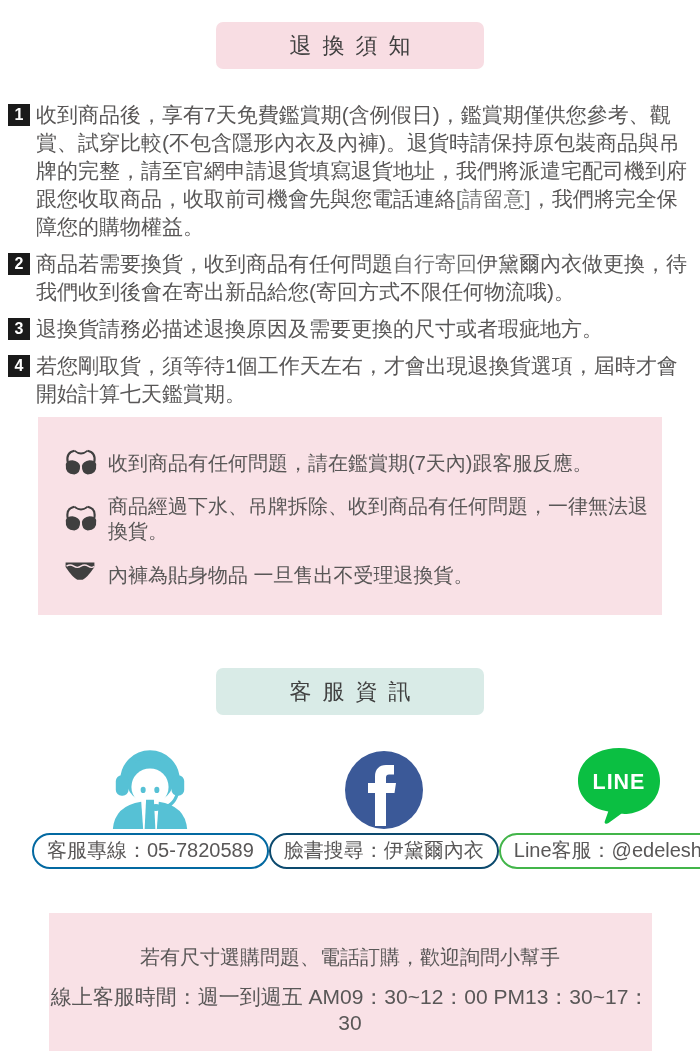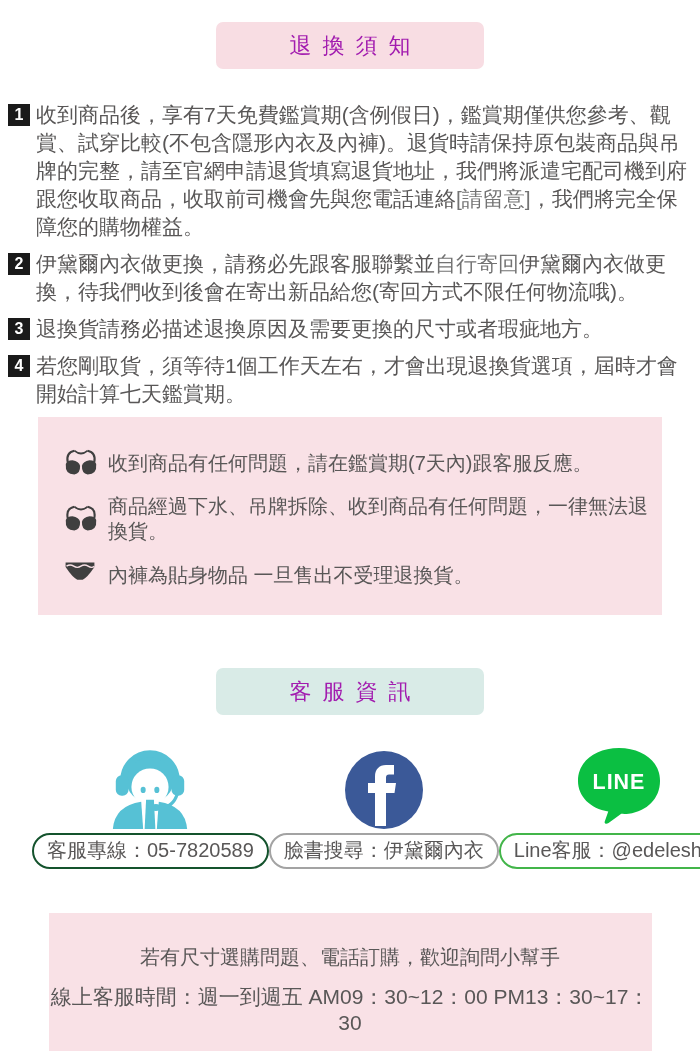--- a/index.html
+++ b/index.html
@@ -13,21 +13,21 @@
   }
   .banner {
     width: 268px;
     margin: 16px auto;
     text-align: center;
     border-radius: 7px;
     font-size: 22px;
     letter-spacing: 11px;
     text-indent: 11px;
     padding: 9px 0 8px;
-    color: #a21caf;
+    color: #404040;
   }
   .banner-pink { background: #f8dde3; margin-top: 22px; }
   .banner-teal { background: #d9ebe7; margin-top: 53px; }
 
   .notice-list { margin: 32px 6px 0 8px; list-style: none; }
   .notice-item {
     display: flex;
     align-items: flex-start;
     font-size: 21px;
     line-height: 28px;
@@ -82,22 +82,22 @@
     margin-bottom: 4px;
     text-decoration: underline;
   }
   .pill {
     border-radius: 18px;
     padding: 2px 13px 3px;
     font-size: 20px;
     white-space: nowrap;
     background: #ffffff;
   }
-  .pill-teal  { border: 2px solid #14532d; }
-  .pill-gray  { border: 2px solid #a3a3a3; }
+  .pill-teal  { border: 2px solid #0369a1; }
+  .pill-gray  { border: 2px solid #0c4a6e; }
   .pill-green { border: 2px solid #43b54a; }
 
   .helper-box {
     width: 603px;
     margin: 44px auto 0;
     background: #f9e1e6;
     text-align: center;
     padding: 31px 0 27px;
   }
   .helper-line1 { font-size: 20px; }
@@ -110,21 +110,21 @@
   <span>退換須知</span>
 </div>
 
 <ul class="notice-list">
   <li class="notice-item">
     <span class="num-badge">1</span>
     <p class="notice-text"><span>收到商品後，享有7天免費鑑賞期(含例假日)，鑑賞期僅供您參考、觀賞、試穿比較(不包含隱形內衣及內褲)。退貨時請保持原包裝商品與吊牌的完整，請至官網申請退貨填寫退貨地址，我們將派遣宅配司機到府跟您收取商品，收取前司機會先與您電話連絡</span><span class="hl">[請留意]</span><span>，我們將完全保障您的購物權益。</span></p>
   </li>
   <li class="notice-item">
     <span class="num-badge">2</span>
-    <p class="notice-text"><span>伊黛爾內衣做更換，請務必先跟客服聯繫並</span><span class="hl">自行寄回</span><span>伊黛爾內衣做更換，待我們收到後會在寄出新品給您(寄回方式不限任何物流哦)。</span></p>
+    <p class="notice-text"><span>商品若需要換貨，收到商品有任何問題</span><span class="hl">自行寄回</span><span>伊黛爾內衣做更換，待我們收到後會在寄出新品給您(寄回方式不限任何物流哦)。</span></p>
   </li>
   <li class="notice-item">
     <span class="num-badge">3</span>
     <p class="notice-text"><span>退換貨請務必描述退換原因及需要更換的尺寸或者瑕疵地方。</span><span class="hl"></span><span></span></p>
   </li>
   <li class="notice-item">
     <span class="num-badge">4</span>
     <p class="notice-text"><span>若您剛取貨，須等待1個工作天左右，才會出現退換貨選項，屆時才會開始計算七天鑑賞期。</span><span class="hl"></span><span></span></p>
   </li>
 </ul>

